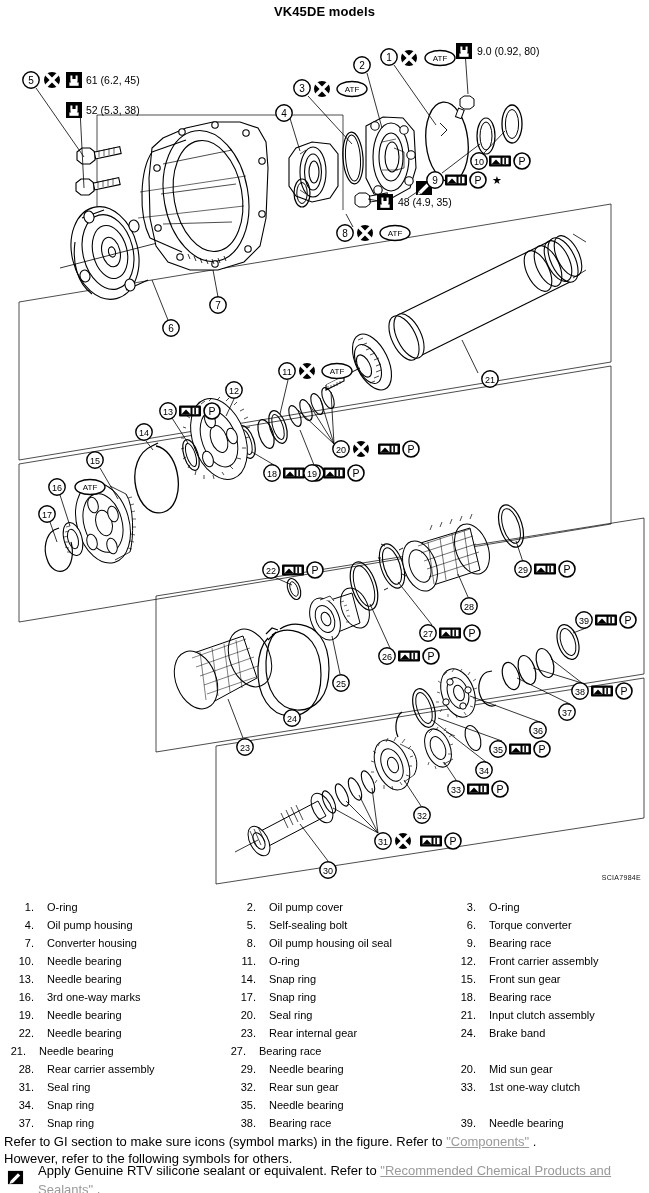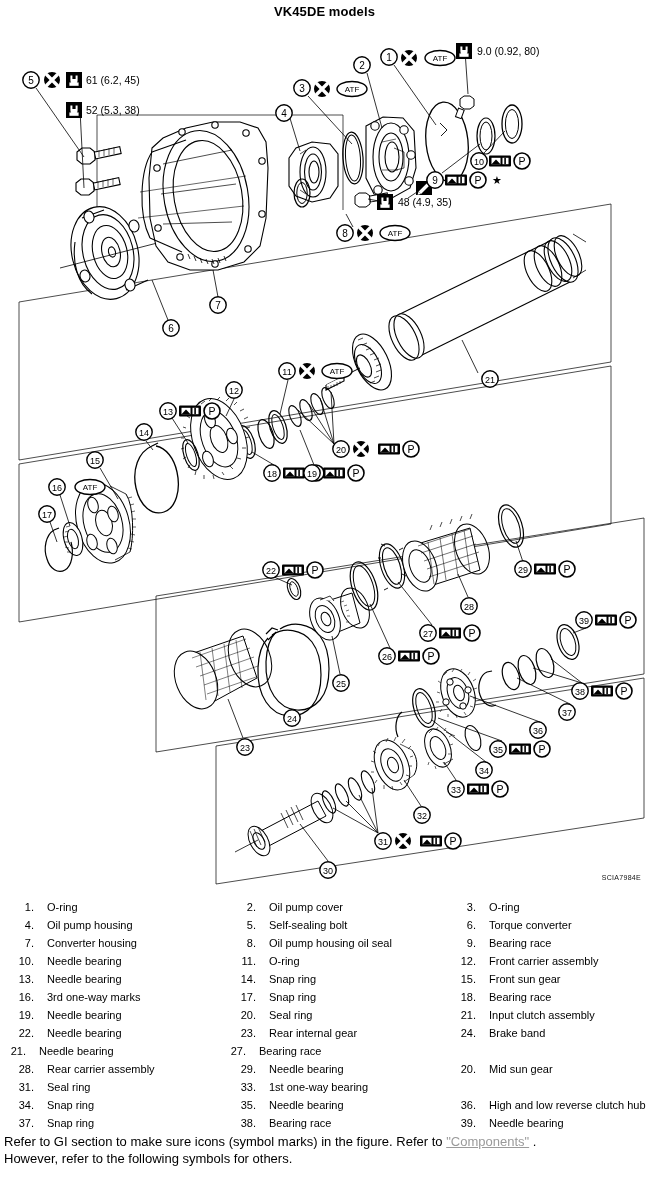--- a/index.html
+++ b/index.html
@@ -1017,37 +1017,37 @@
         <div class="legend-cell c3">
           <span class="legend-num">20.</span>
           <span class="legend-label">Mid sun gear</span>
         </div>
       </div>
       <div class="legend-row">
         <div class="legend-cell c1">
           <span class="legend-num">31.</span>
           <span class="legend-label">Seal ring</span>
         </div>
+        <div class="legend-cell c2">
+          <span class="legend-num">32.</span>
+          <span class="legend-label">Rear sun gear</span>
+        </div>
         <div class="legend-cell c3">
           <span class="legend-num">33.</span>
-          <span class="legend-label">1st one-way bearing</span>
+          <span class="legend-label">1st one-way clutch</span>
         </div>
       </div>
       <div class="legend-row">
         <div class="legend-cell c1">
           <span class="legend-num">34.</span>
           <span class="legend-label">Snap ring</span>
         </div>
         <div class="legend-cell c2">
           <span class="legend-num">35.</span>
           <span class="legend-label">Needle bearing</span>
-        </div>
-        <div class="legend-cell c3">
-          <span class="legend-num">36.</span>
-          <span class="legend-label">High and low reverse clutch hub</span>
         </div>
       </div>
       <div class="legend-row">
         <div class="legend-cell c1">
           <span class="legend-num">37.</span>
           <span class="legend-label">Snap ring</span>
         </div>
         <div class="legend-cell c2">
           <span class="legend-num">38.</span>
           <span class="legend-label">Bearing race</span>
@@ -1057,15 +1057,23 @@
           <span class="legend-label">Needle bearing</span>
         </div>
       </div>
     </div>
 
   <div id="notes">
     <div class="note-line">
       <span>Refer to GI section to make sure icons (symbol marks) in the figure. Refer to </span><a class="note-link" href="#">"Components"</a><span> .</span>
     </div>
     <div class="note-line">However, refer to the following symbols for others.</div>
+    <div class="note-sealant">
+      <span class="sealant-icon">
+        <svg width="17" height="17" viewBox="-9 -9 18 18">
+            <use href="#sym-sealant"></use>
+          </svg>
+      </span>
+      <span><span>Apply Genuine RTV silicone sealant or equivalent. Refer to </span><a class="note-link" href="#">"Recommended Chemical Products and Sealants"</a><span> .</span></span>
+    </div>
   </div>
 
 </div>
 
 </body></html>

